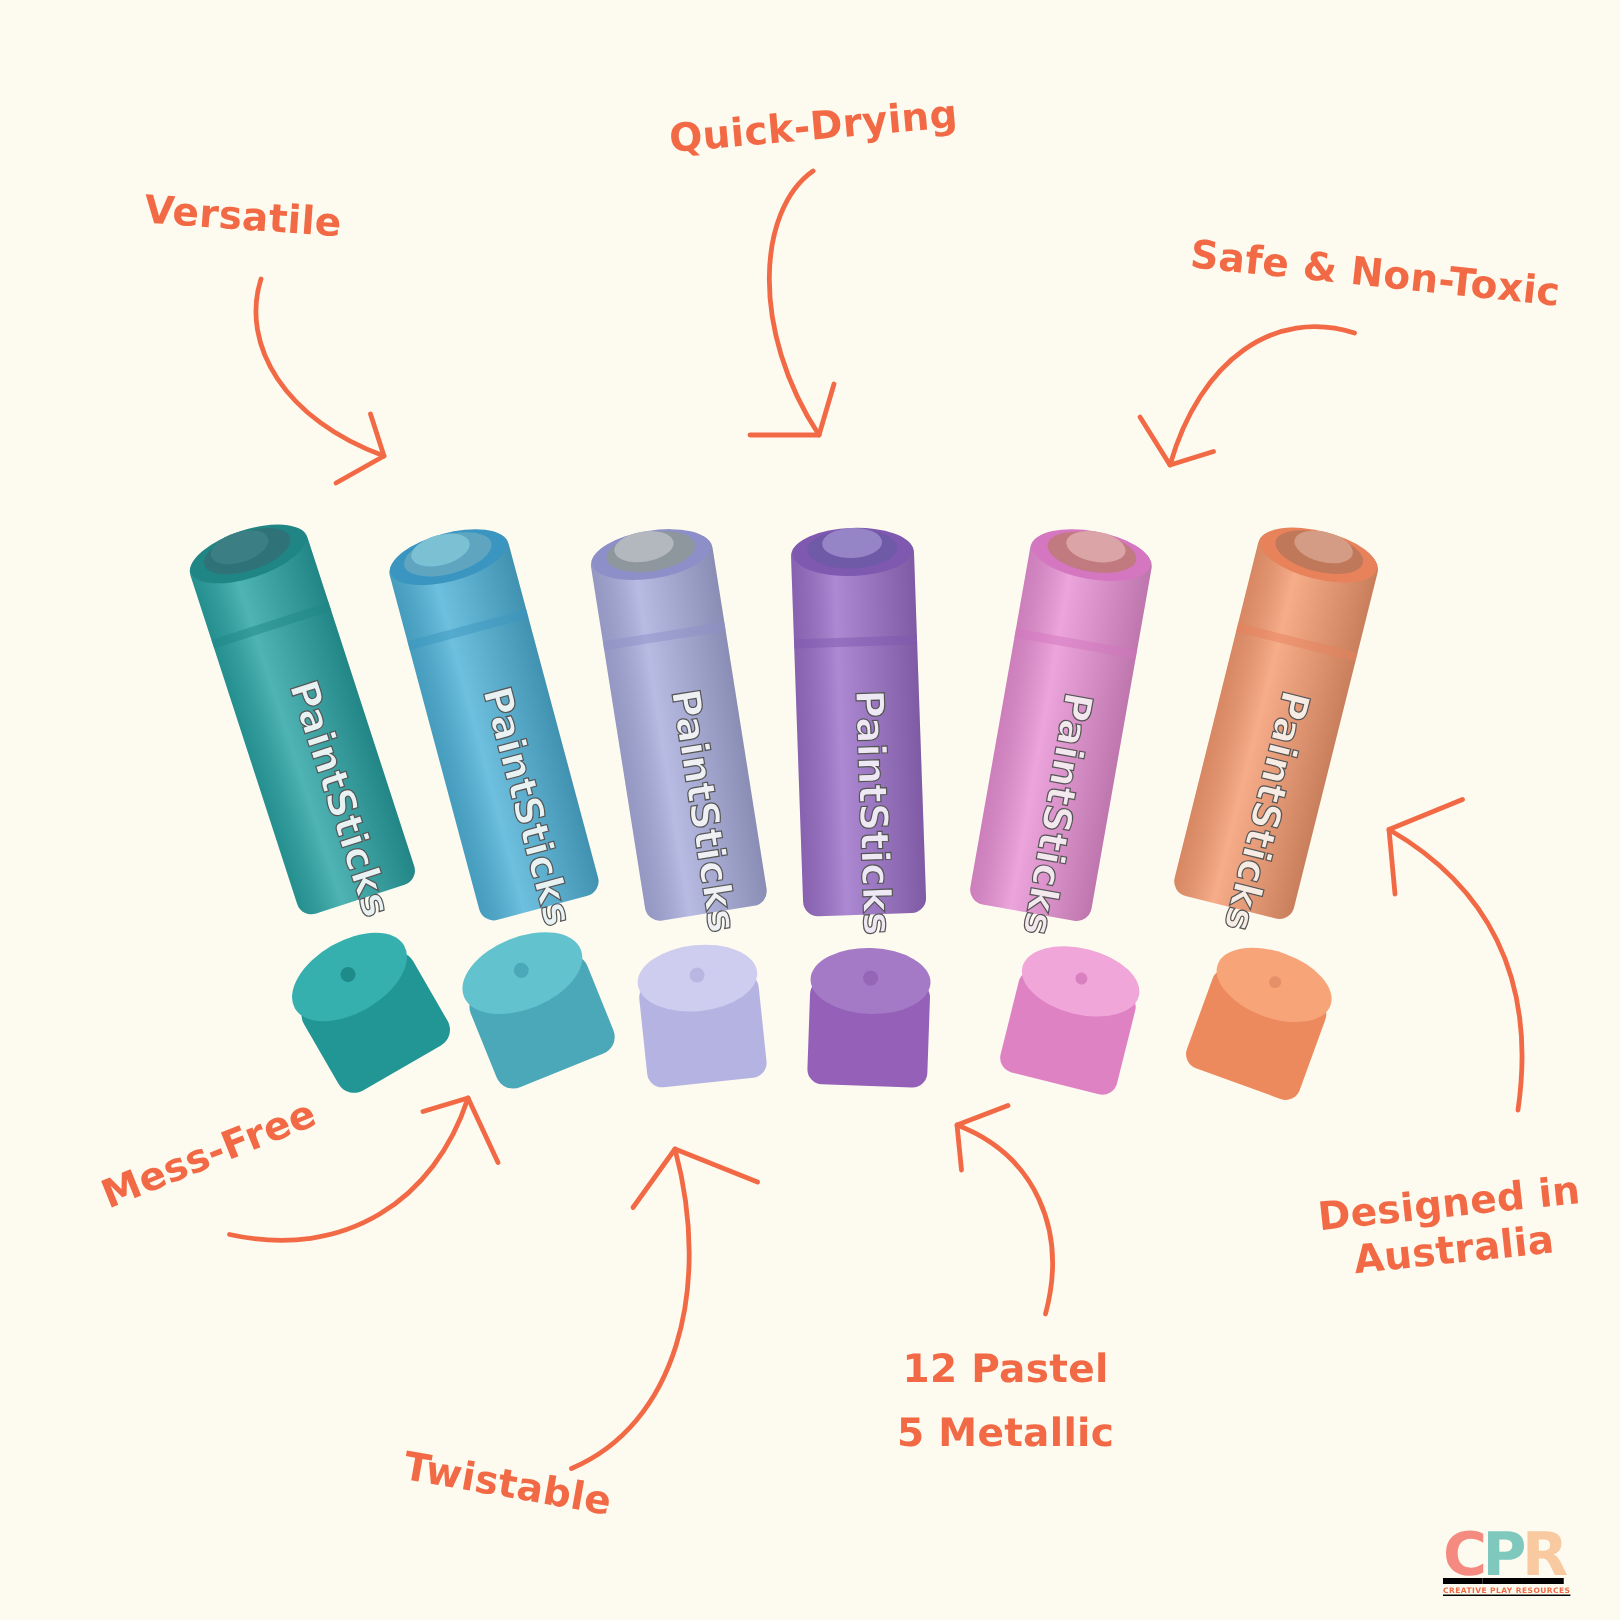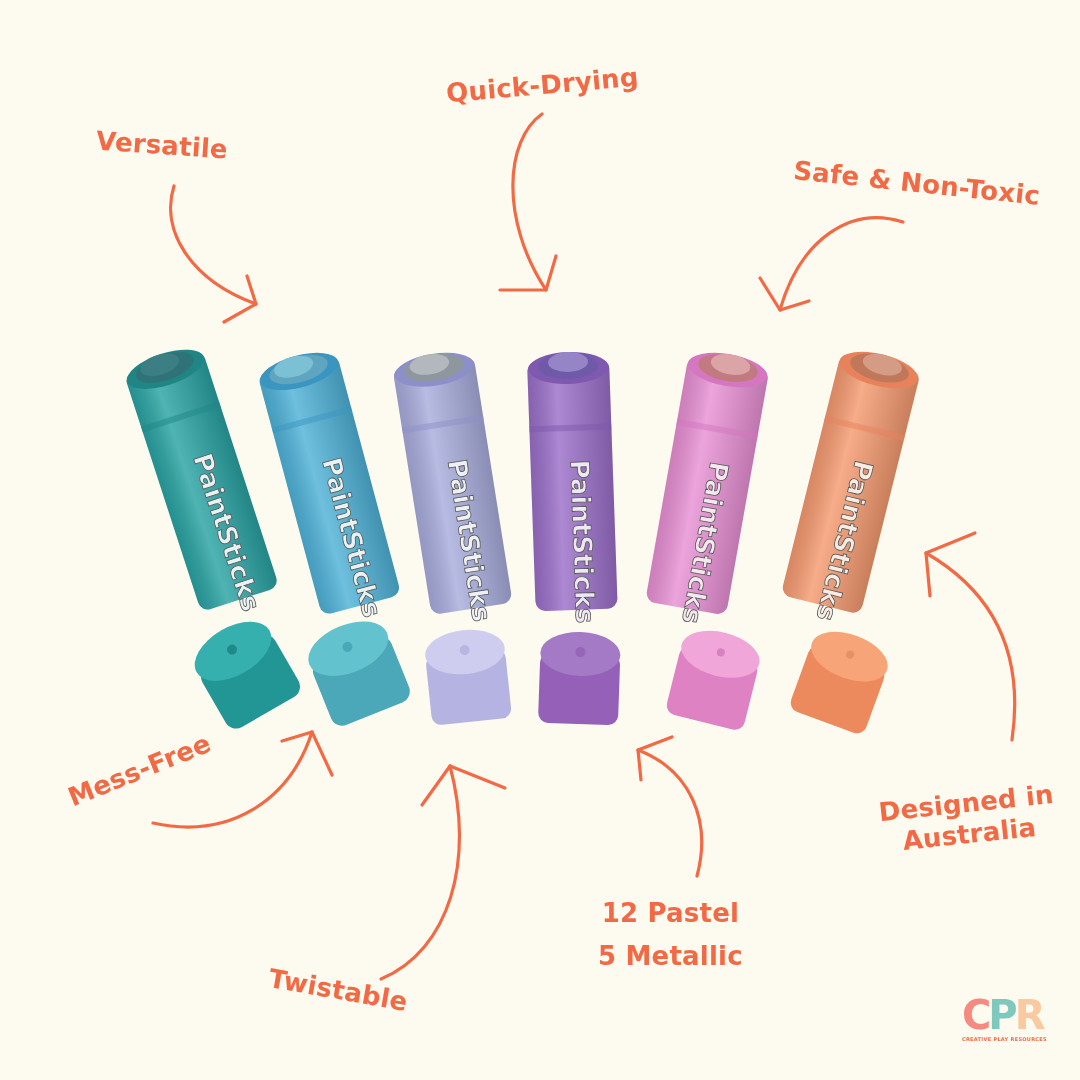--- a/index.html
+++ b/index.html
@@ -15,21 +15,21 @@
       color: #f26a45;
       font-weight: bold;
       font-size: 26px;
       line-height: 1.2;
       white-space: nowrap;
       letter-spacing: 0.2px;
     }
     .label.center { text-align: center; }
     svg.layer { position: absolute; left: 0; top: 0; }
     .logo {
-      position: absolute; left: 962px; top: 995px; width: 100px; height: 45px;
+      position: absolute; left: 962px; top: 1017px; width: 100px; height: 45px; text-decoration: underline;
     }
     .logo-letters { font-size: 40px; font-weight: bold; line-height: 40px; letter-spacing: -3px; font-family: "DejaVu Sans", sans-serif; }
     .logo-tag { font-size: 5px; color: #f26a45; font-weight: bold; letter-spacing: 0.3px; margin-top: 1px; white-space: nowrap; }
   </style>
 </head>
 <body>
 
 <div class="canvas">
 
   <svg class="layer" width="1080" height="1080" viewBox="0 0 1080 1080">

